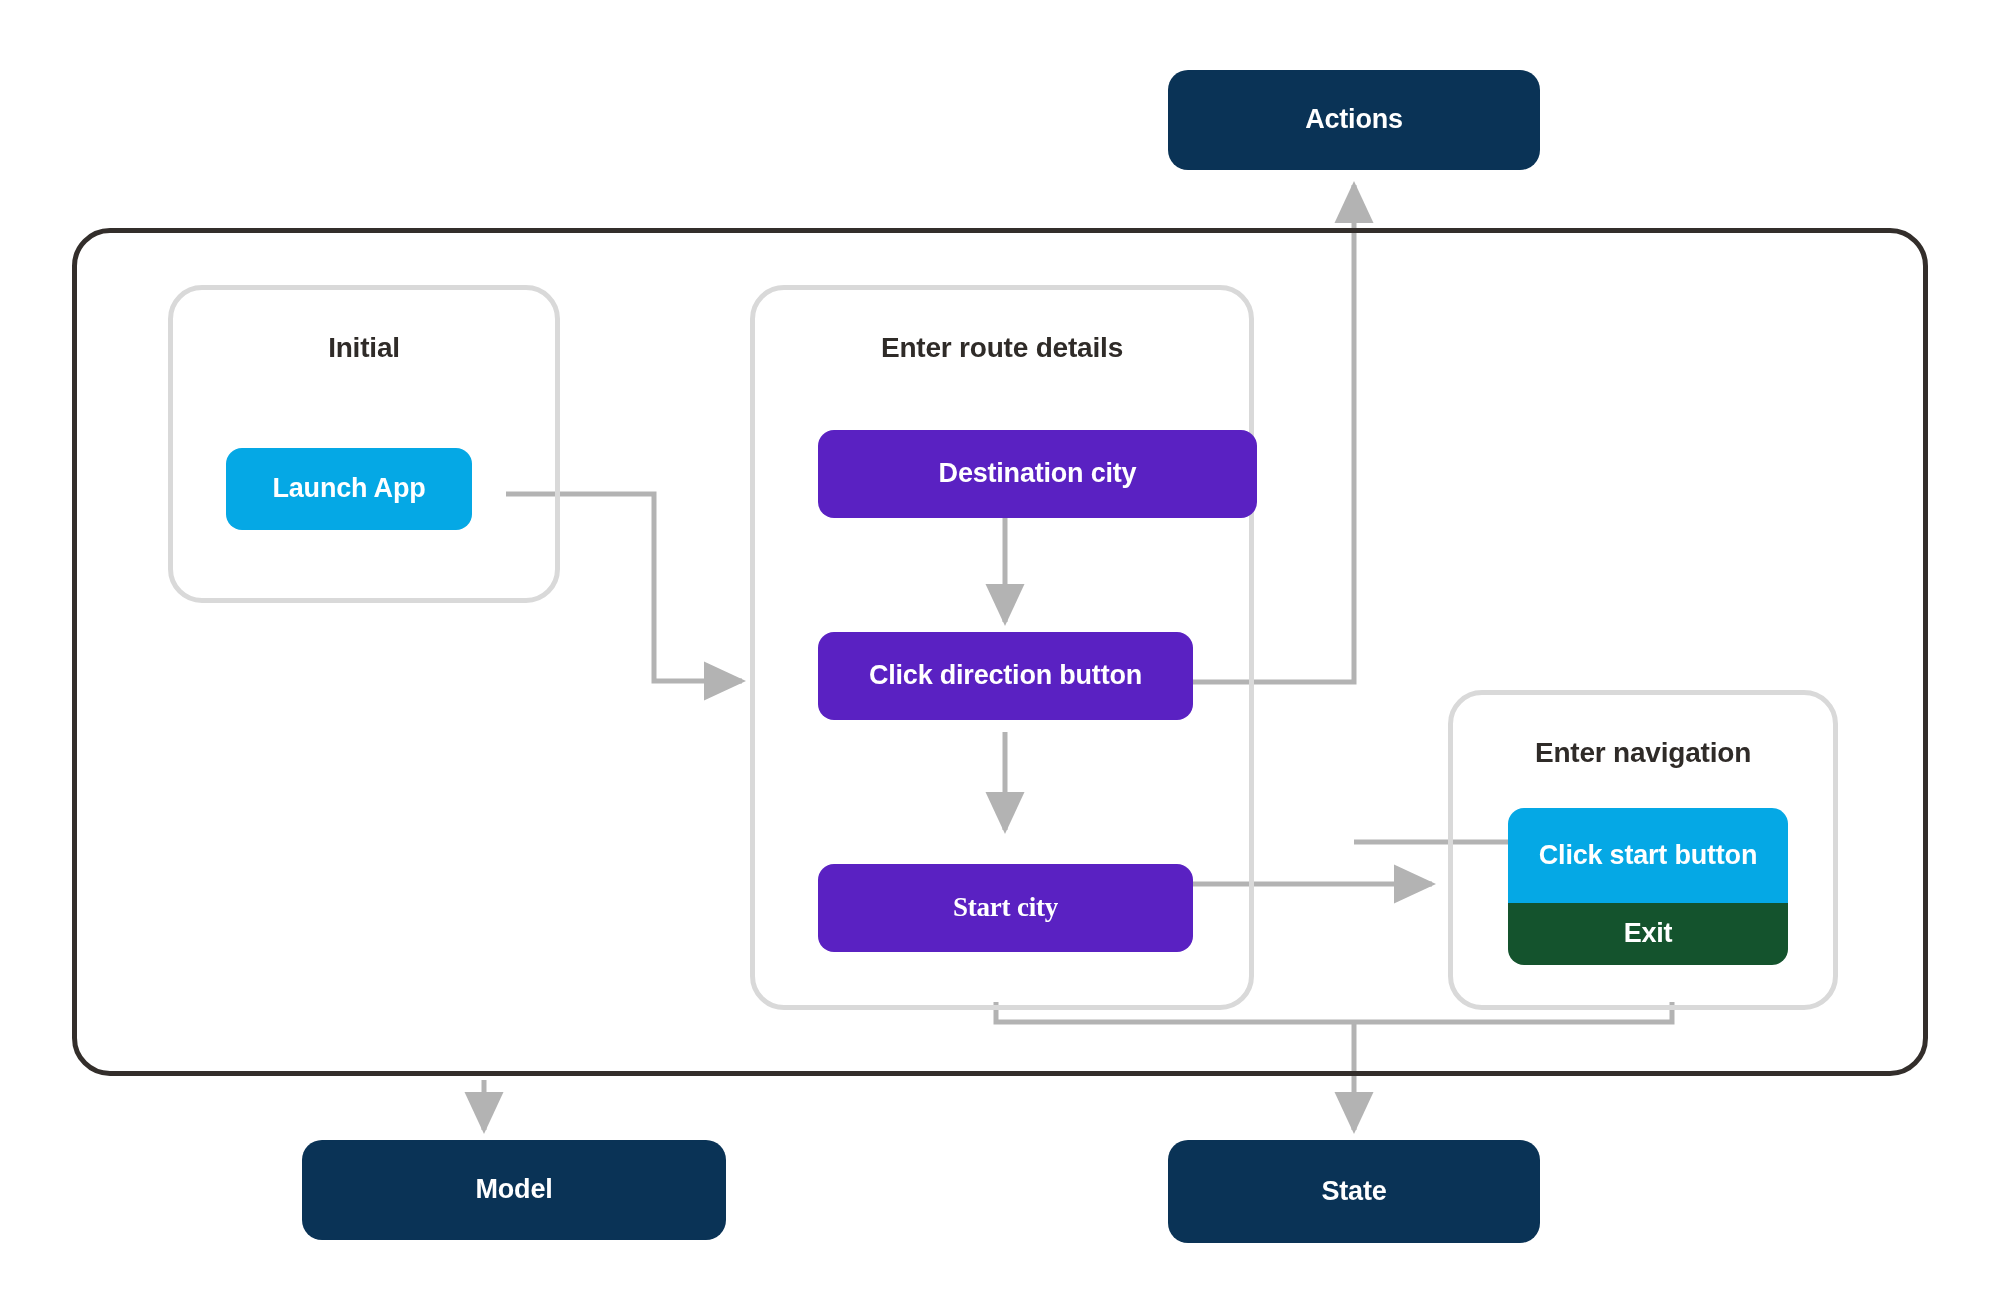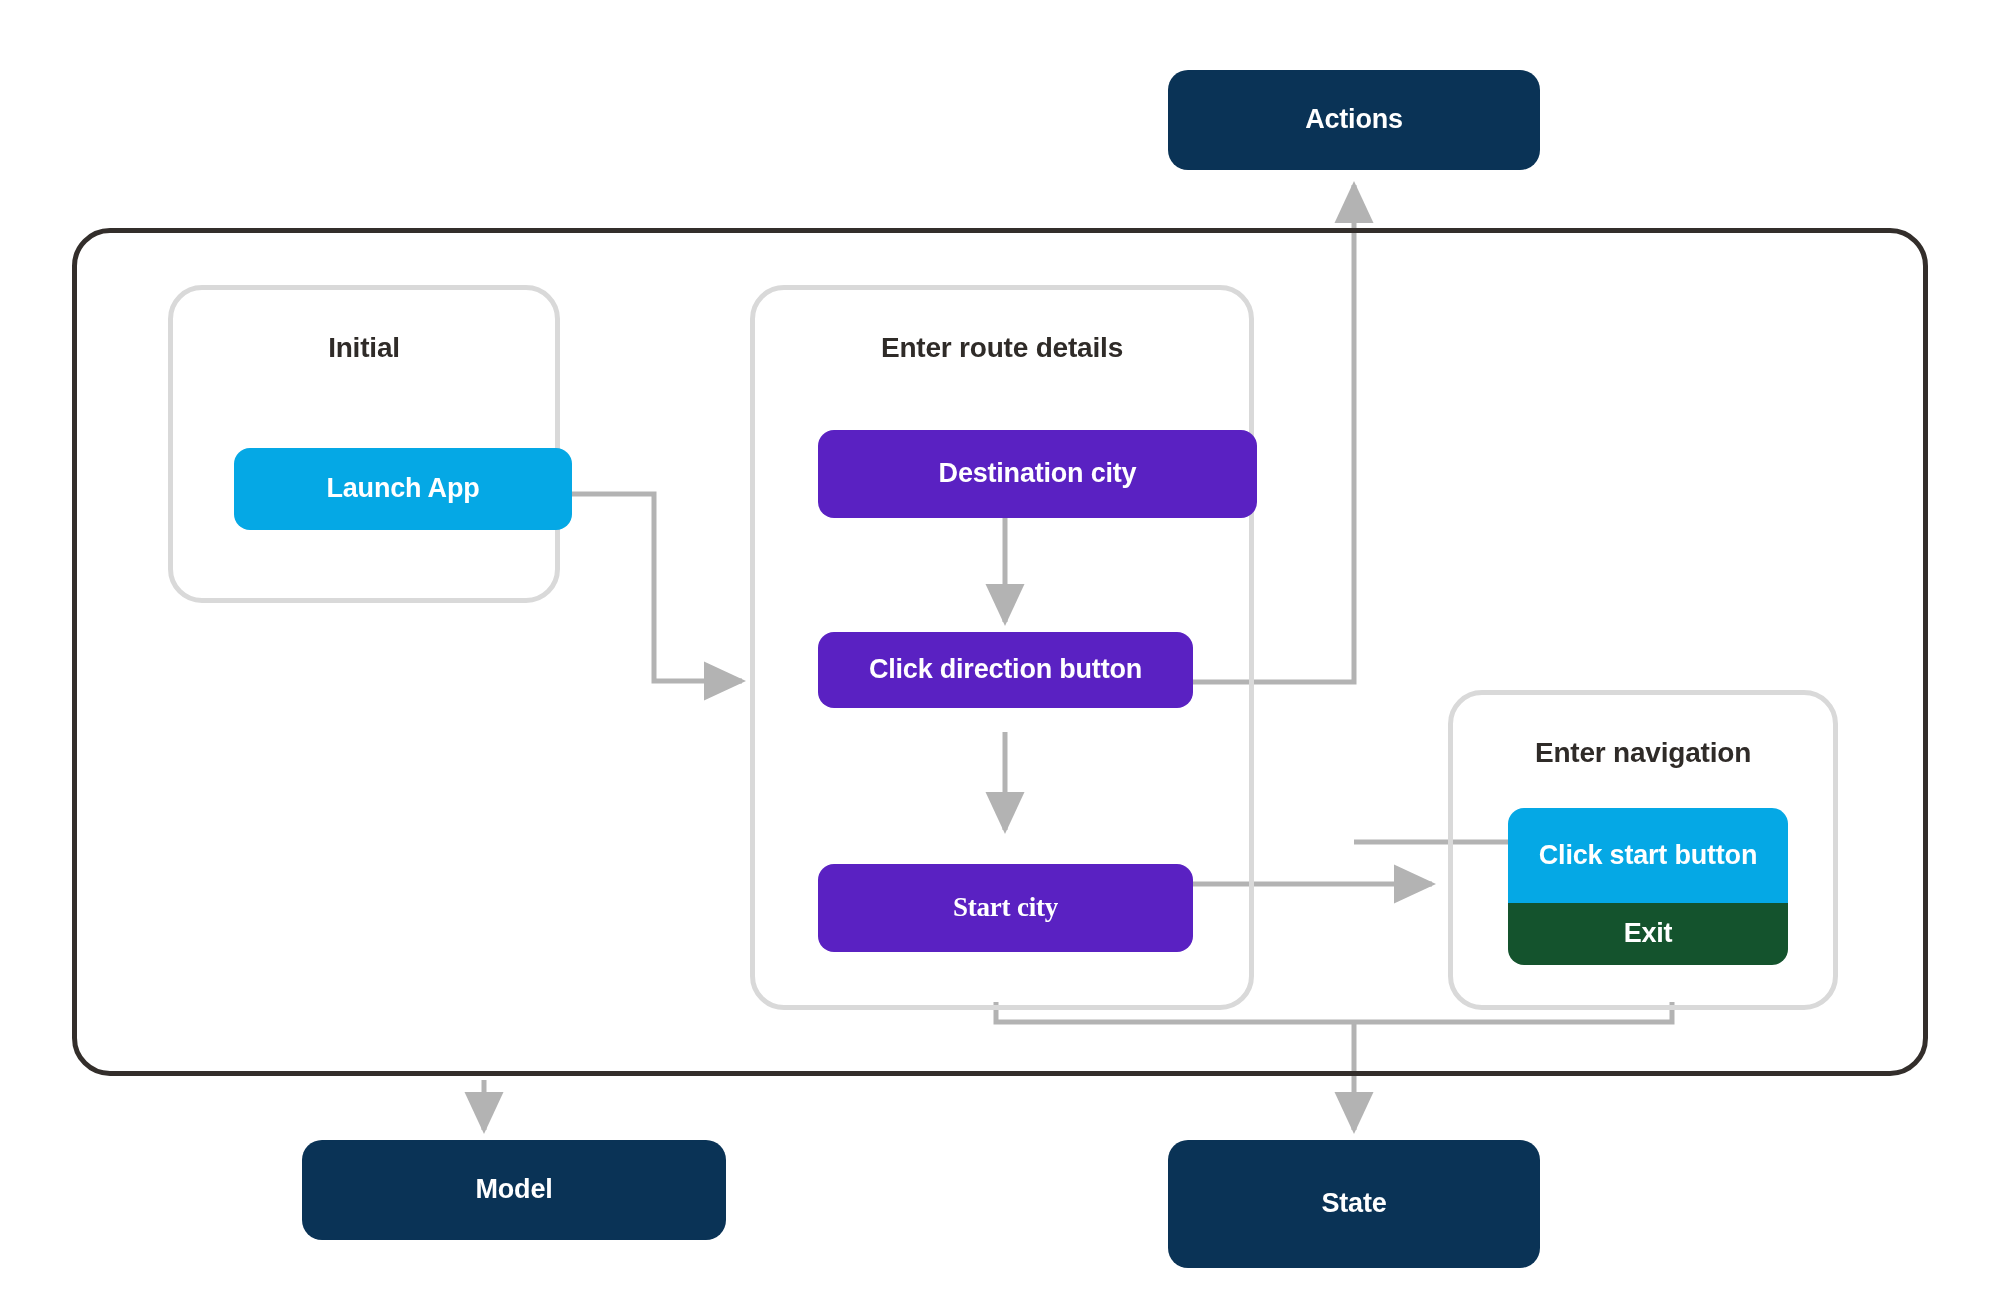--- a/index.html
+++ b/index.html
@@ -79,32 +79,32 @@
     box-sizing: border-box;
     padding: 0 10px;
     letter-spacing: -0.2px;
   }
   .node.cyan  { background: #05a8e5; }
   .node.purple{ background: #5a21c2; }
   .node.navy  { background: #0a3356; }
   .node.dark  { background: #14532d; }
 
   
-  #node-launch-app        { left: 234px;  top: 448px; width: 338px;  height: 82px; }
+  #node-launch-app        { left: 226px;  top: 448px; width: 246px;  height: 82px; }
   #node-destination-city  { left: 818px;  top: 430px; width: 439px;  height: 88px; }
-  #node-click-direction   { left: 818px;  top: 632px; width: 375px;  height: 76px; }
+  #node-click-direction   { left: 818px;  top: 632px; width: 375px;  height: 88px; }
   #node-start-city        { left: 818px;  top: 864px; width: 375px;  height: 88px; font-family: Liberation Serif, serif; }
   #node-click-start       { left: 1508px; top: 808px; width: 280px;  height: 95px;
                             border-radius: 16px 16px 0 0; }
   #node-exit              { left: 1508px; top: 903px; width: 280px;  height: 62px;
                             border-radius: 0 0 16px 16px; }
 
   #node-actions           { left: 1168px; top: 70px;  width: 372px;  height: 100px; border-radius: 20px; }
   #node-model             { left: 302px;  top: 1140px; width: 424px; height: 100px; border-radius: 20px; }
-  #node-state             { left: 1168px; top: 1140px; width: 372px; height: 128px; border-radius: 20px; }
+  #node-state             { left: 1168px; top: 1140px; width: 372px; height: 103px; border-radius: 20px; }
 
   .node-label { display: block; width: 100%; }
 </style>
 </head>
 <body>
 
 <div id="stage">
 
   <svg id="wires" viewBox="0 0 2000 1300">
     <defs>

